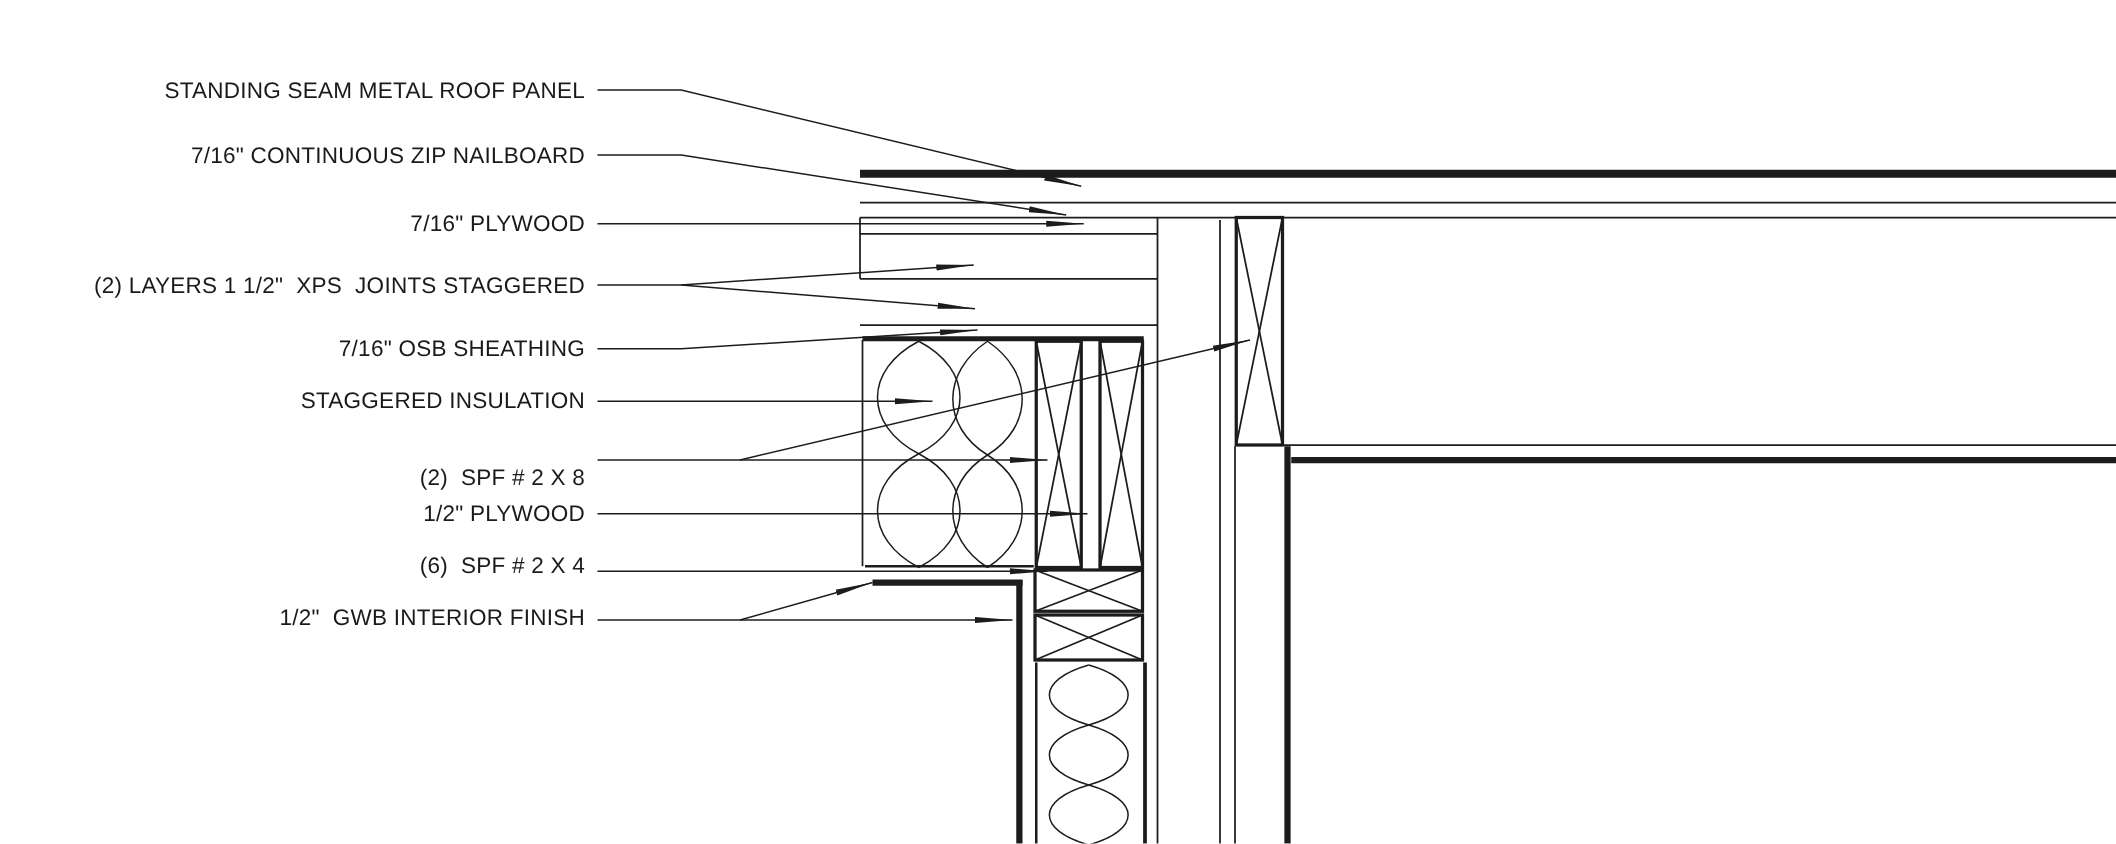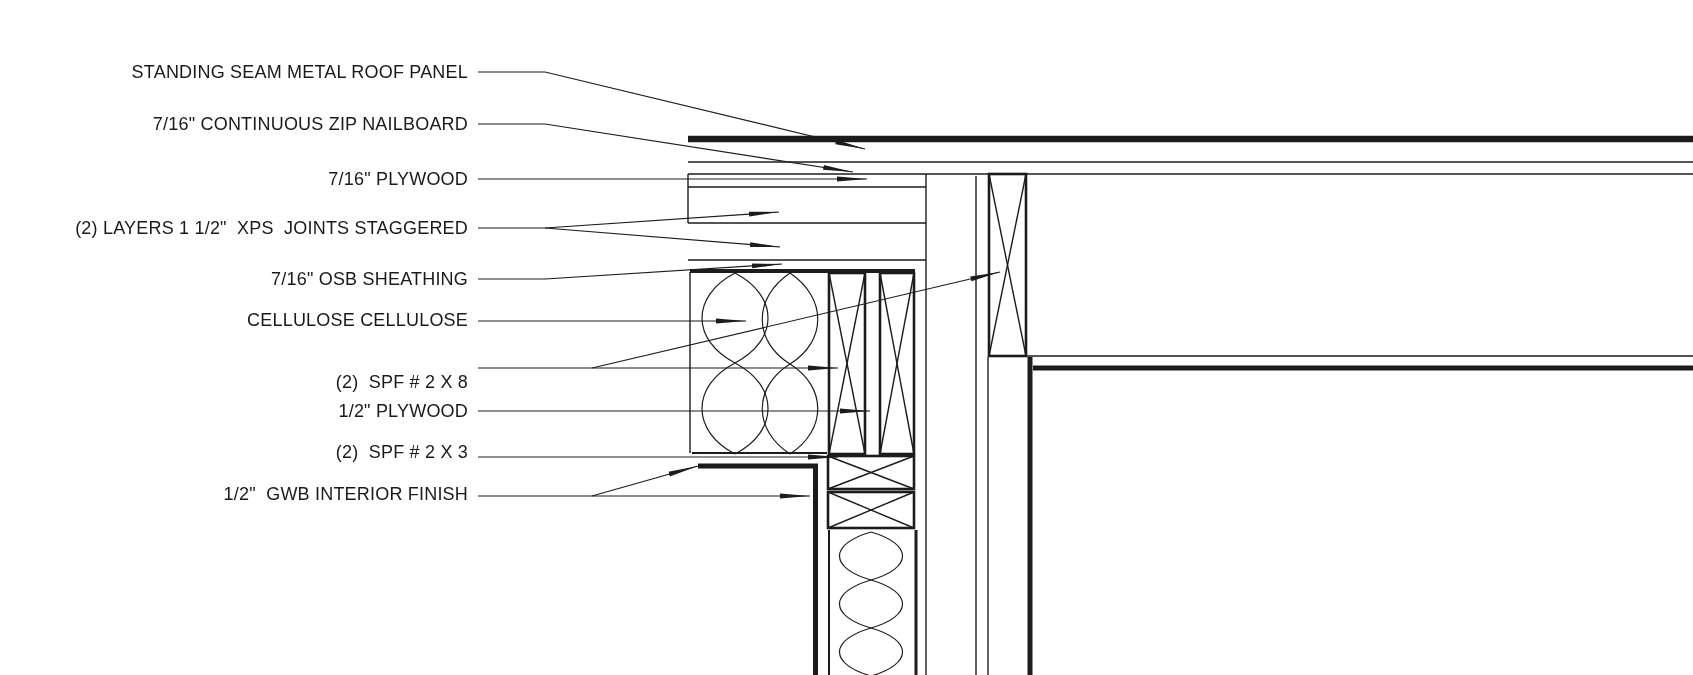--- a/index.html
+++ b/index.html
@@ -130,20 +130,20 @@
       <path class="leader" d="M592,496 L698,466" marker-end="url(#arr)"></path>
     </g>
   </svg>
 
   <div>
     <div class="lbl" style="top:59px;">STANDING SEAM METAL ROOF PANEL</div>
     <div class="lbl" style="top:111px;">7/16" CONTINUOUS ZIP NAILBOARD</div>
     <div class="lbl" style="top:166px;">7/16" PLYWOOD</div>
     <div class="lbl" style="top:215px;">(2) LAYERS 1 1/2"  XPS  JOINTS STAGGERED</div>
     <div class="lbl" style="top:266px;">7/16" OSB SHEATHING</div>
-    <div class="lbl" style="top:307px;">CELLULOSE CELLULOSE</div>
+    <div class="lbl" style="top:307px;">STAGGERED INSULATION</div>
     <div class="lbl" style="top:357px;margin-top:12px;">(2)  SPF # 2 X 8</div>
     <div class="lbl" style="top:398px;">1/2" PLYWOOD</div>
-    <div class="lbl" style="top:439px;">(2)  SPF # 2 X 3</div>
+    <div class="lbl" style="top:439px;">(6)  SPF # 2 X 4</div>
     <div class="lbl" style="top:481px;">1/2"  GWB INTERIOR FINISH</div>
   </div>
 
 </div>
 
 </body></html>

